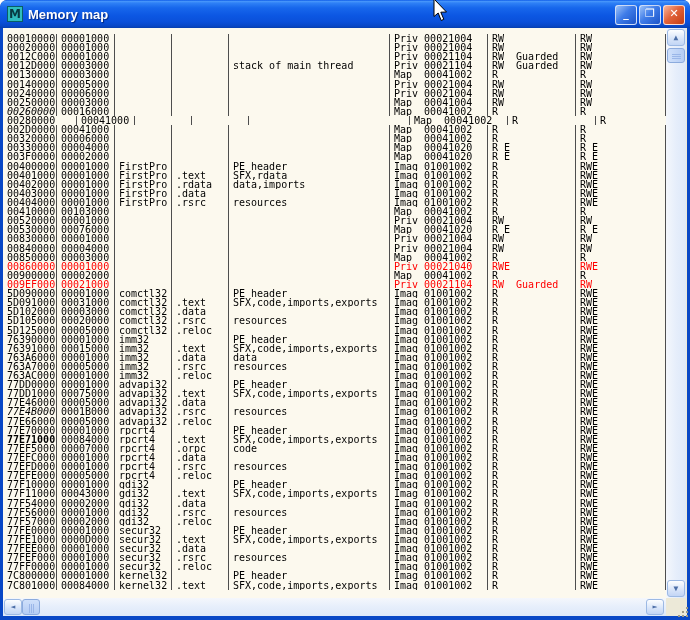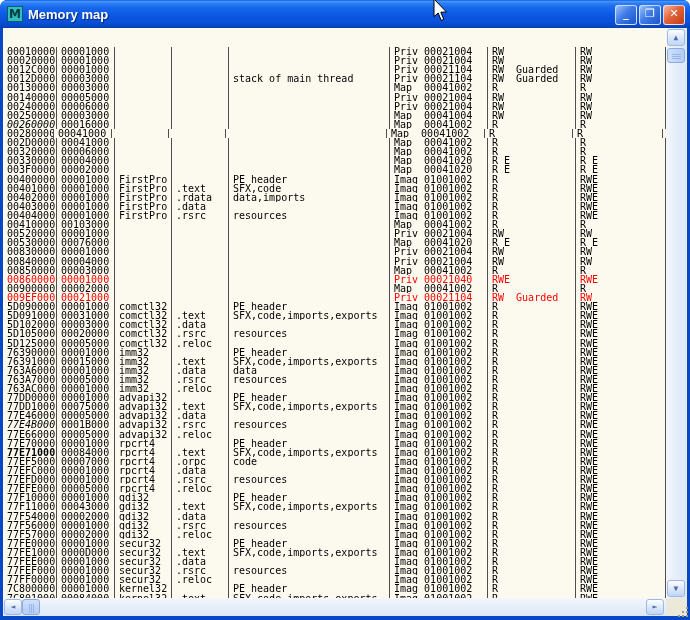--- a/index.html
+++ b/index.html
@@ -41,21 +41,21 @@
   .hcell{
     box-sizing:border-box;height:14px;flex:0 0 auto;
     background:#d6d3ce;
     border-top:1px solid #ffffff;border-left:1px solid #ffffff;
     border-right:1px solid #686868;border-bottom:1px solid #686868;
     font-size:10px;line-height:12px;padding-left:4px;
     white-space:pre;overflow:hidden;color:#000;
   }
   .hcell.active{background:#fcfbf4;}
   
-  .rows{position:absolute;left:0;top:19px;width:663px;height:556px;overflow:hidden;}
+  .rows{position:absolute;left:0;top:6px;width:663px;height:556px;overflow:hidden;}
   .row{display:flex;height:9.115px;overflow:visible;}
   .cell{
     box-sizing:border-box;flex:0 0 auto;height:9.115px;
     border-right:1px solid #4e4e4e;
     font-size:10px;line-height:9.3px;padding-left:4px;
     white-space:pre;overflow:hidden;color:#000;
   }
   .row.red .cell{color:#ff0000;}
   
   .vscroll{position:absolute;left:663px;top:0;width:20px;height:570px;
@@ -195,21 +195,21 @@
             <div class="cell" style="width: 54px; font-style: italic;">00260000</div>
             <div class="cell" style="width: 58px;">00016000</div>
             <div class="cell" style="width: 57px;"></div>
             <div class="cell" style="width: 57px;"></div>
             <div class="cell" style="width: 161px;"></div>
             <div class="cell" style="width: 98px;">Map  00041002</div>
             <div class="cell" style="width: 88px;">R</div>
             <div class="cell" style="width: 90px;">R</div>
           </div>
           <div class="row">
-            <div class="cell" style="width: 51px;">00280000</div>
+            <div class="cell" style="width: 74px;">00280000</div>
             <div class="cell" style="width: 58px;">00041000</div>
             <div class="cell" style="width: 57px;"></div>
             <div class="cell" style="width: 57px;"></div>
             <div class="cell" style="width: 161px;"></div>
             <div class="cell" style="width: 98px;">Map  00041002</div>
             <div class="cell" style="width: 88px;">R</div>
             <div class="cell" style="width: 90px;">R</div>
           </div>
           <div class="row">
             <div class="cell" style="width: 54px;">002D0000</div>
@@ -259,21 +259,21 @@
             <div class="cell" style="width: 161px;">PE header</div>
             <div class="cell" style="width: 98px;">Imag 01001002</div>
             <div class="cell" style="width: 88px;">R</div>
             <div class="cell" style="width: 90px;">RWE</div>
           </div>
           <div class="row">
             <div class="cell" style="width: 54px;">00401000</div>
             <div class="cell" style="width: 58px;">00001000</div>
             <div class="cell" style="width: 57px;">FirstPro</div>
             <div class="cell" style="width: 57px;">.text</div>
-            <div class="cell" style="width: 161px;">SFX,code</div>
+            <div class="cell" style="width: 161px;">SFX,rdata</div>
             <div class="cell" style="width: 98px;">Imag 01001002</div>
             <div class="cell" style="width: 88px;">R</div>
             <div class="cell" style="width: 90px;">RWE</div>
           </div>
           <div class="row">
             <div class="cell" style="width: 54px;">00402000</div>
             <div class="cell" style="width: 58px;">00001000</div>
             <div class="cell" style="width: 57px;">FirstPro</div>
             <div class="cell" style="width: 57px;">.rdata</div>
             <div class="cell" style="width: 161px;">data,imports</div>

